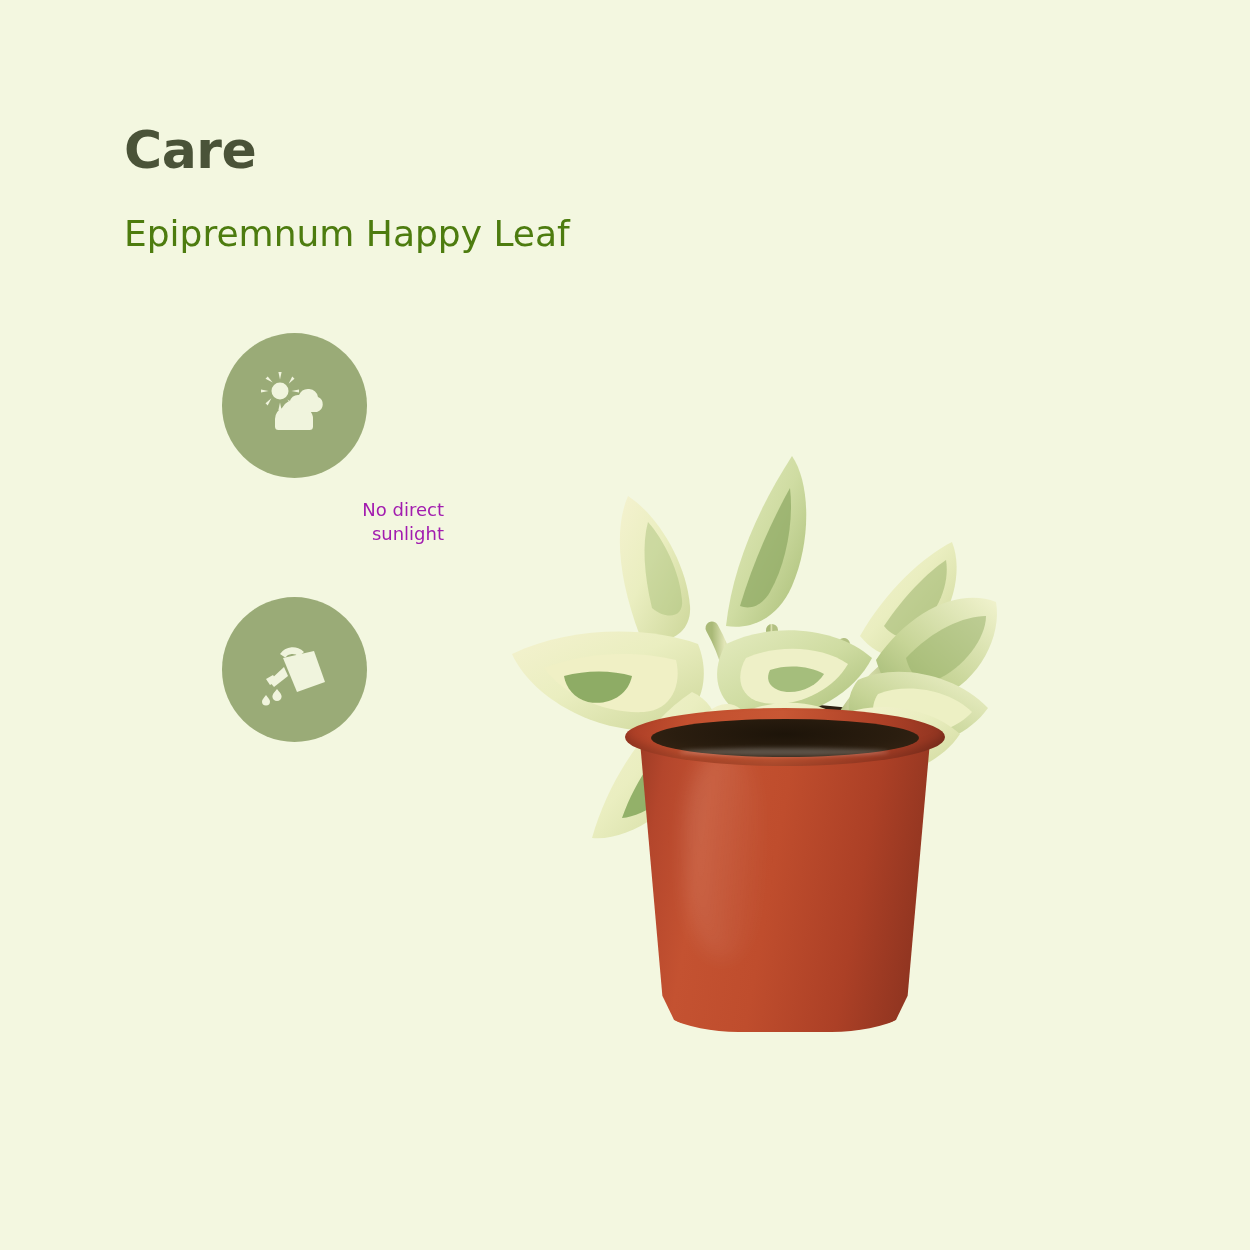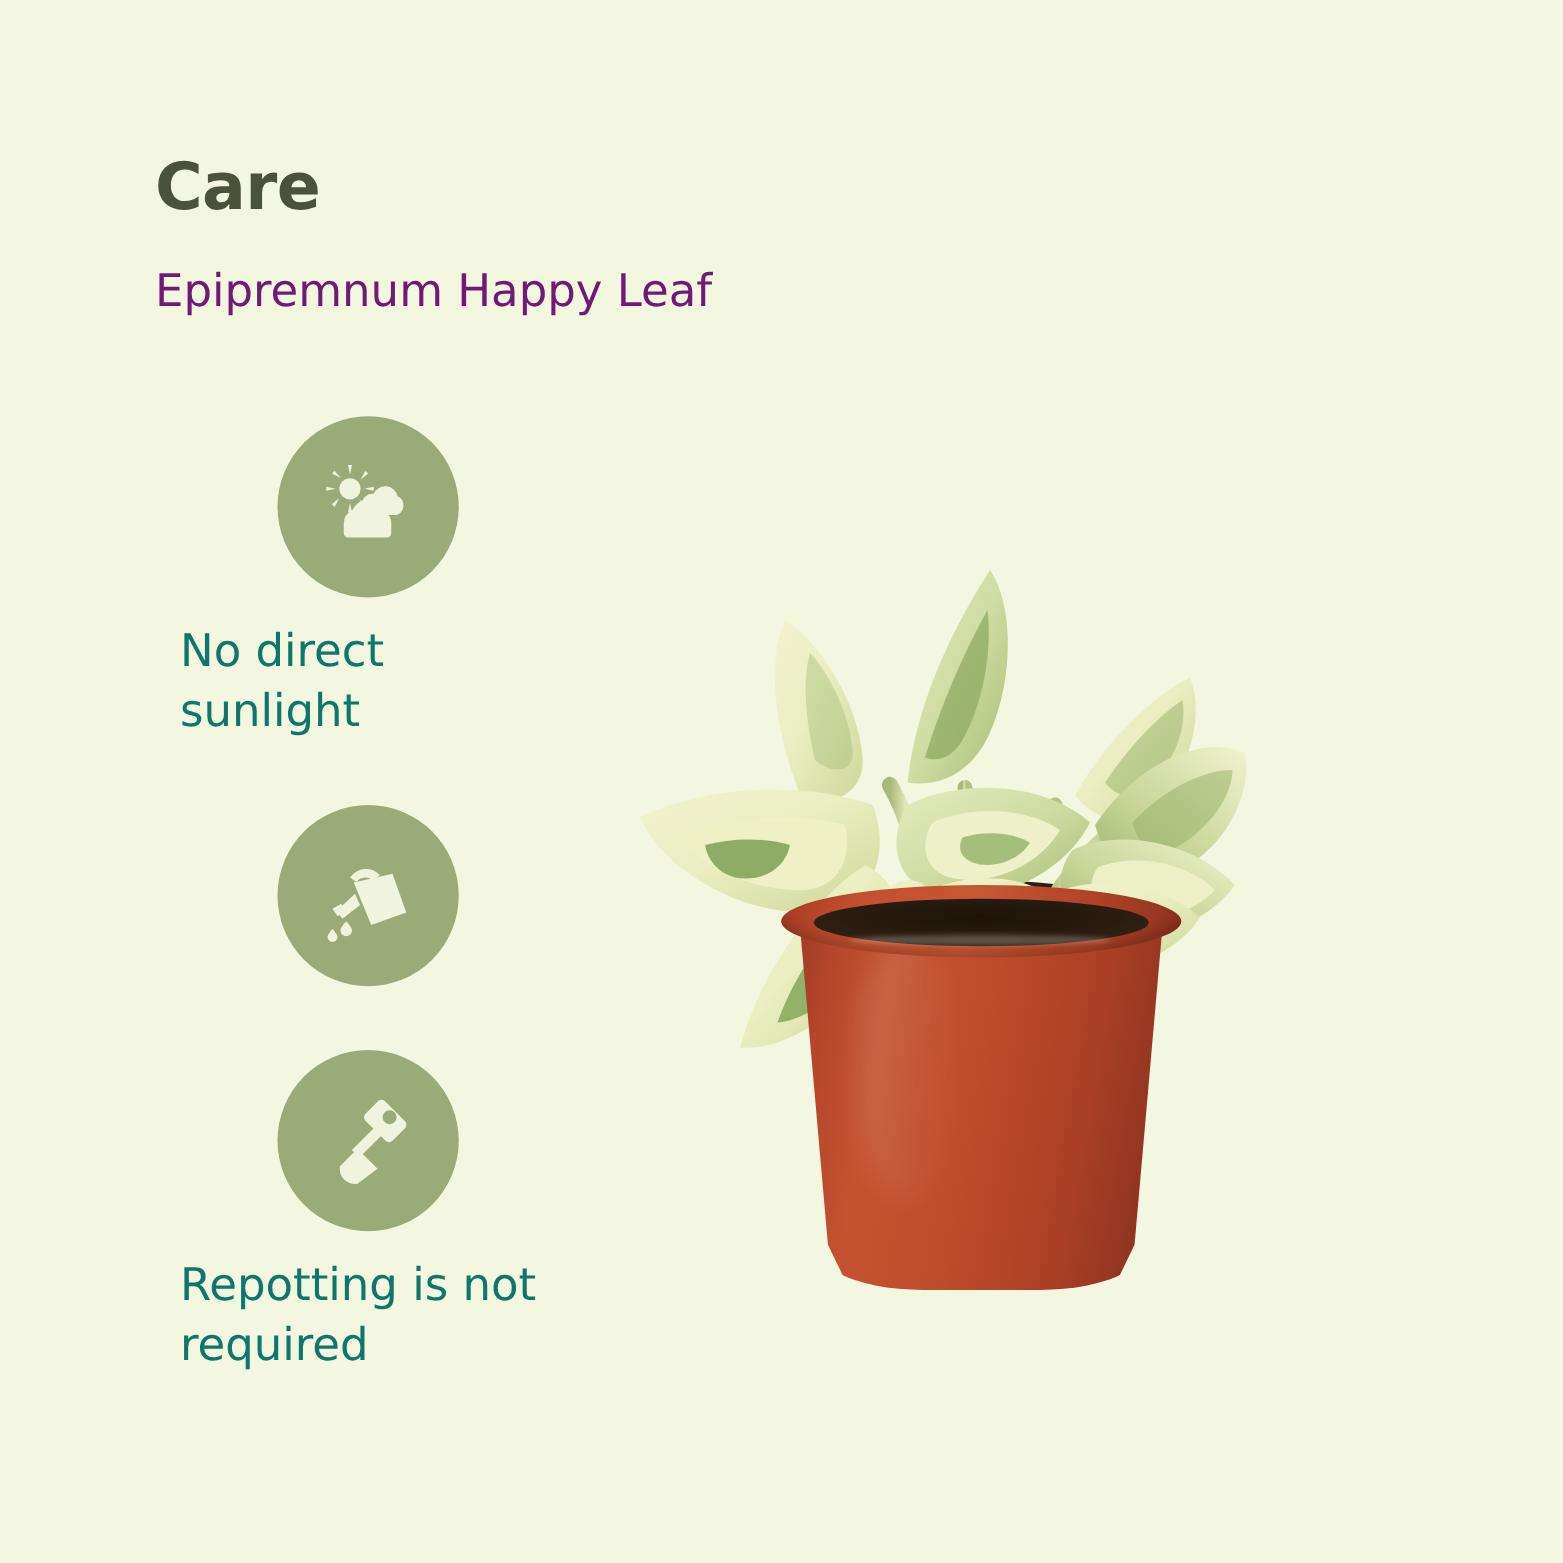--- a/index.html
+++ b/index.html
@@ -30,21 +30,21 @@
     color: #4a5338;
     letter-spacing: -0.5px;
     line-height: 1;
   }
   .subtitle {
     position: absolute;
     left: 124px;
     top: 214px;
     font-size: 36px;
     font-weight: normal;
-    color: #701a75;
+    color: #4d7c0f;
     line-height: 1.1;
   }
 
   
   .care-col {
     position: absolute;
     left: 140px;
     top: 333px;
     width: 308px;
   }
@@ -63,24 +63,24 @@
     background: #9aab77;
     display: flex;
     align-items: center;
     justify-content: center;
     flex: 0 0 auto;
   }
   .icon-circle svg { display: block; }
 
   .care-label {
     margin-top: 20px;
-    text-align: left;
-    font-size: 36px;
+    text-align: right;
+    font-size: 18px;
     line-height: 1.32;
-    color: #0f766e;
+    color: #a21caf;
     width: 300px;
     white-space: pre-line;
   }
 
   
   .plant-stage {
     position: absolute;
     left: 440px;
     top: 430px;
     width: 580px;
@@ -227,38 +227,20 @@
 
             <path d="M13,50 l7,-4 l4,6 l-7,4 z"></path>
 
             <path d="M24,60 c3,3.6 4.6,5.6 4.6,7.4 a4.6,4.6 0 0 1 -9.2,0 c0,-1.8 1.6,-3.8 4.6,-7.4 z"></path>
             <path d="M13,66 c2.6,3.2 4,5 4,6.6 a4,4 0 0 1 -8,0 c0,-1.6 1.4,-3.4 4,-6.6 z"></path>
           </g>
         </svg>
       </div>
     </div>
 
-    <div class="care-item">
-      <div class="icon-circle">
-        <svg width="76" height="76" viewBox="0 0 76 76" aria-hidden="true">
-          <g fill="#f0f4dd">
-
-            <path d="M52,6 L68,22 a4,4 0 0 1 0,5.6 L58,37.6 a4,4 0 0 1 -5.6,0 L36.4,21.6
-                     a4,4 0 0 1 0,-5.6 L46.4,6 a4,4 0 0 1 5.6,0 z
-                     M52,14.5 a5.6,5.6 0 1 0 7.9,7.9 a5.6,5.6 0 0 0 -7.9,-7.9 z"></path>
-
-            <path d="M44,26.5 l6,6 l-18.5,18.5 l-6,-6 z"></path>
-
-            <path d="M30,44 L46,60 L30,72 a12,12 0 0 1 -14,-14 z"></path>
-          </g>
-        </svg>
-      </div>
-      <div class="care-label">Repotting is not
-required</div>
-    </div>
 
   </div>
 
   <div class="plant-stage">
     <svg width="580" height="640" viewBox="0 0 580 640" aria-hidden="true">
       <defs>
         <linearGradient id="lfA" x1="0" y1="0" x2="1" y2="1">
           <stop offset="0%" stop-color="#f4f2cf"></stop>
           <stop offset="45%" stop-color="#eaeec0"></stop>
           <stop offset="100%" stop-color="#cdd79a"></stop>

